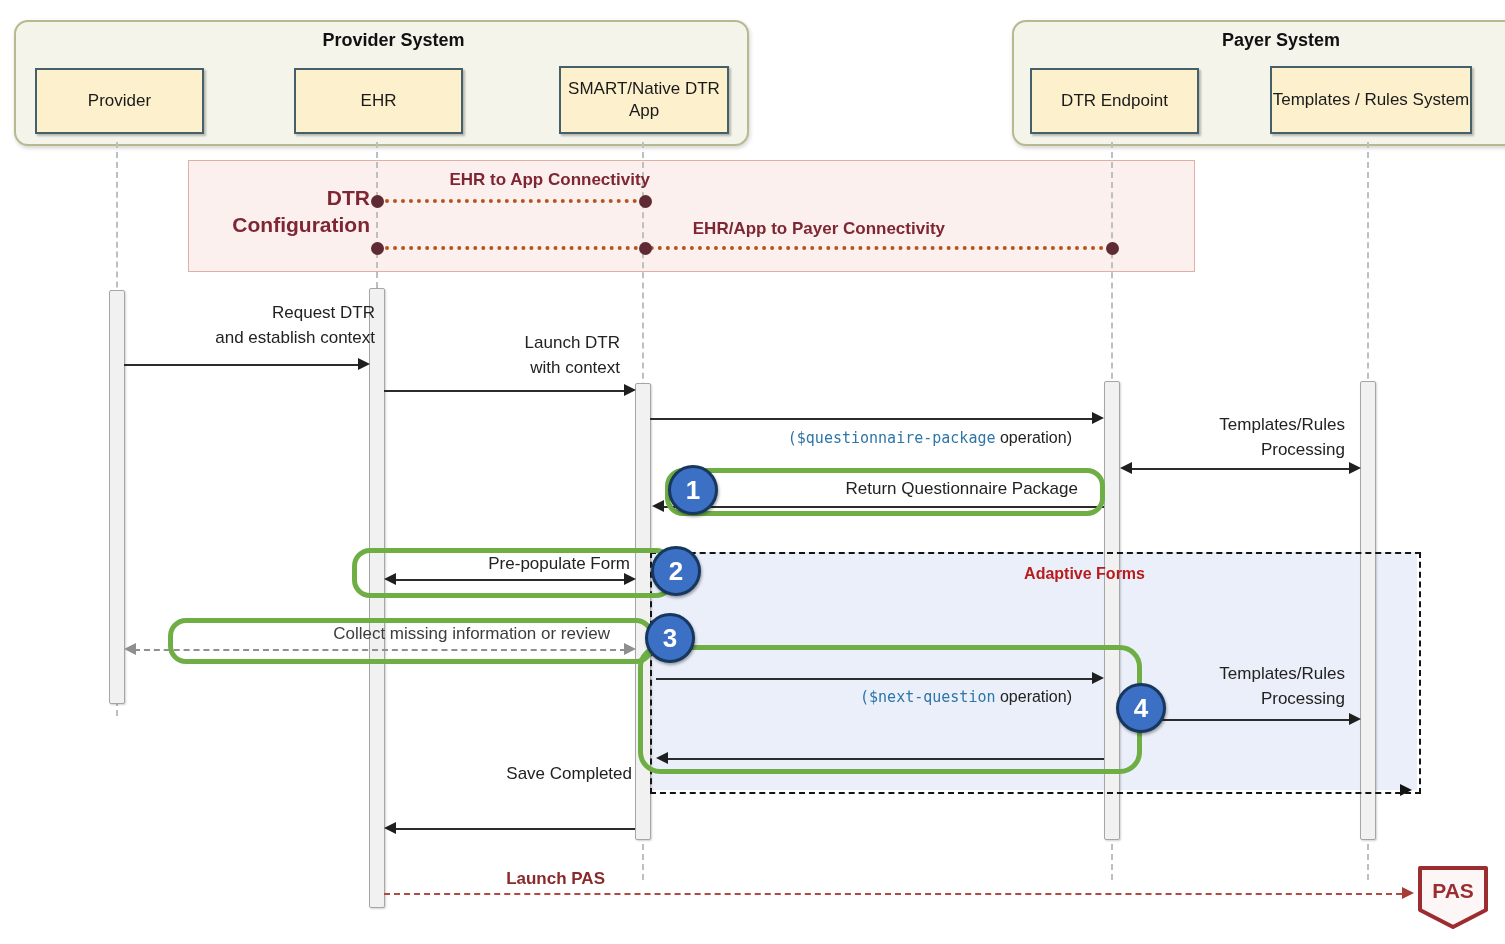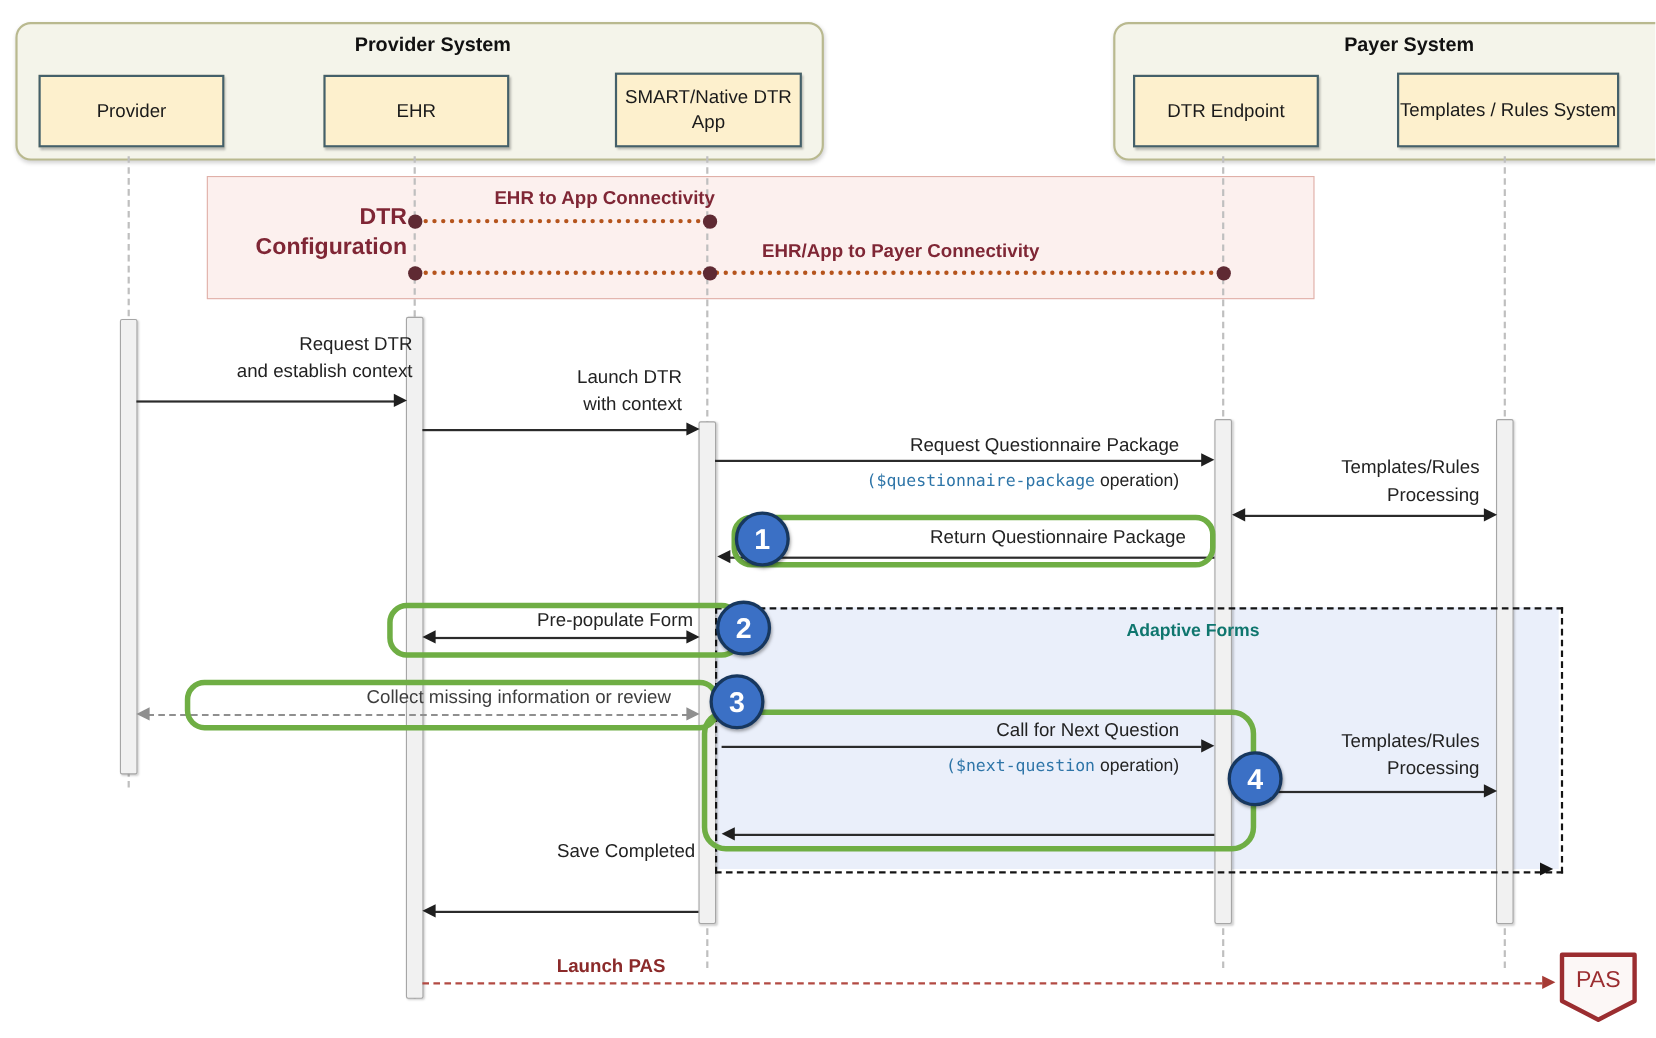--- a/index.html
+++ b/index.html
@@ -20,21 +20,21 @@
   .af-border{position:absolute;border:2.5px dashed #141414;background:transparent;z-index:4;}
 
   .lifeline{position:absolute;width:0;border-left:2px dashed #bfbfbf;z-index:2;}
   .bar{position:absolute;width:14px;background:#f1f1f1;border:1.5px solid #a6a6a6;
        border-radius:2px;box-shadow:1px 1px 2px rgba(0,0,0,.18);z-index:3;}
 
   .lbl{position:absolute;text-align:right;font-size:17px;color:#222;line-height:25px;z-index:4;}
   .maroon{color:#7f2635;font-weight:600;}
   .bold{font-weight:bold;}
   .gray-t{color:#3d3d3d;}
-  .navy{color:#0f766e;font-weight:bold;font-size:16px;}
+  .navy{color:#b91c1c;font-weight:bold;font-size:16px;}
   .mono{font-family:"DejaVu Sans Mono",monospace;color:#2e75a8;font-size:15px;}
 
   .line{position:absolute;height:0;border-top:2px solid #2b2b2b;z-index:4;}
   .dash-gray{position:absolute;height:0;border-top:2px dashed #8f8f8f;z-index:4;}
   .dash-red{position:absolute;height:0;border-top:2.5px dashed #b24a43;z-index:4;}
   .dotline{position:absolute;height:0;border-top:4px dotted #b5541c;z-index:4;}
 
   .ah{position:absolute;width:0;height:0;z-index:4;}
   .ah-r{border-top:6px solid transparent;border-bottom:6px solid transparent;border-left:12px solid #1f1f1f;}
   .ah-l{border-top:6px solid transparent;border-bottom:6px solid transparent;border-right:12px solid #1f1f1f;}
@@ -43,21 +43,21 @@
 
   .dot{position:absolute;width:13px;height:13px;border-radius:50%;background:#5f2a33;z-index:5;}
 
   .greenbox{position:absolute;border:5.5px solid #6fae44;border-radius:18px;z-index:5;}
   .badge{position:absolute;width:44px;height:44px;border-radius:50%;background:#3b70c5;
          border:3px solid #17375e;color:#fff;font-size:26px;font-weight:bold;display:flex;
          align-items:center;justify-content:center;box-shadow:1px 2px 3px rgba(0,0,0,.35);z-index:6;}
 
   .pas-wrap{position:absolute;z-index:5;}
   .pas-text{position:absolute;left:0;top:14px;width:100%;text-align:center;
-            font-weight:normal;font-size:21px;color:#9b2d30;}
+            font-weight:bold;font-size:21px;color:#9b2d30;}
 </style>
 </head>
 <body>
 
 <div id="stage">
 
   <div class="sys" style="left:14px;top:20px;width:731px;height:122px;">
     <div class="sys-title">Provider System</div>
   </div>
   <div class="sys" style="left:1012px;top:20px;width:478px;height:122px;padding-left:32px;">
@@ -117,21 +117,20 @@
   <div class="line" style="left:124px;top:364px;width:236px;"></div>
   <div class="ah ah-r" style="left:358px;top:358px;"></div>
 
   <div class="lbl" style="left:400px;top:330px;width:220px;">
     <div>Launch DTR</div>
     <div>with context</div>
   </div>
   <div class="line" style="left:384px;top:390px;width:242px;"></div>
   <div class="ah ah-r" style="left:624px;top:384px;"></div>
 
-  <div class="lbl" style="left:672px;top:392px;width:400px;">Request Questionnaire Package</div>
   <div class="line" style="left:650px;top:418px;width:444px;"></div>
   <div class="ah ah-r" style="left:1092px;top:412px;"></div>
   <div class="lbl" style="left:672px;top:425px;width:400px;font-size:16px;">
     <span class="mono">($questionnaire-package</span><span> operation)</span>
   </div>
 
   <div class="lbl" style="left:1135px;top:412px;width:210px;">
     <div>Templates/Rules</div>
     <div>Processing</div>
   </div>
@@ -158,21 +157,20 @@
 
   <div class="greenbox" style="left:168px;top:618px;width:476px;height:36px;"></div>
   <div class="lbl gray-t" style="left:180px;top:621px;width:430px;">Collect missing information or review</div>
   <div class="dash-gray" style="left:134px;top:649px;width:492px;"></div>
   <div class="ah ah-l g" style="left:124px;top:643px;"></div>
   <div class="ah ah-r g" style="left:624px;top:643px;"></div>
   <div class="badge" style="left:645px;top:613px;">3</div>
 
   <div class="greenbox" style="left:638px;top:645px;width:494px;height:119px;border-radius:22px;"></div>
 
-  <div class="lbl" style="left:672px;top:651px;width:400px;">Call for Next Question</div>
   <div class="line" style="left:656px;top:678px;width:436px;"></div>
   <div class="ah ah-r" style="left:1092px;top:672px;"></div>
   <div class="lbl" style="left:672px;top:684px;width:400px;font-size:16px;">
     <span class="mono">($next-question</span><span> operation)</span>
   </div>
 
   <div class="lbl" style="left:1135px;top:661px;width:210px;">
     <div>Templates/Rules</div>
     <div>Processing</div>
   </div>

